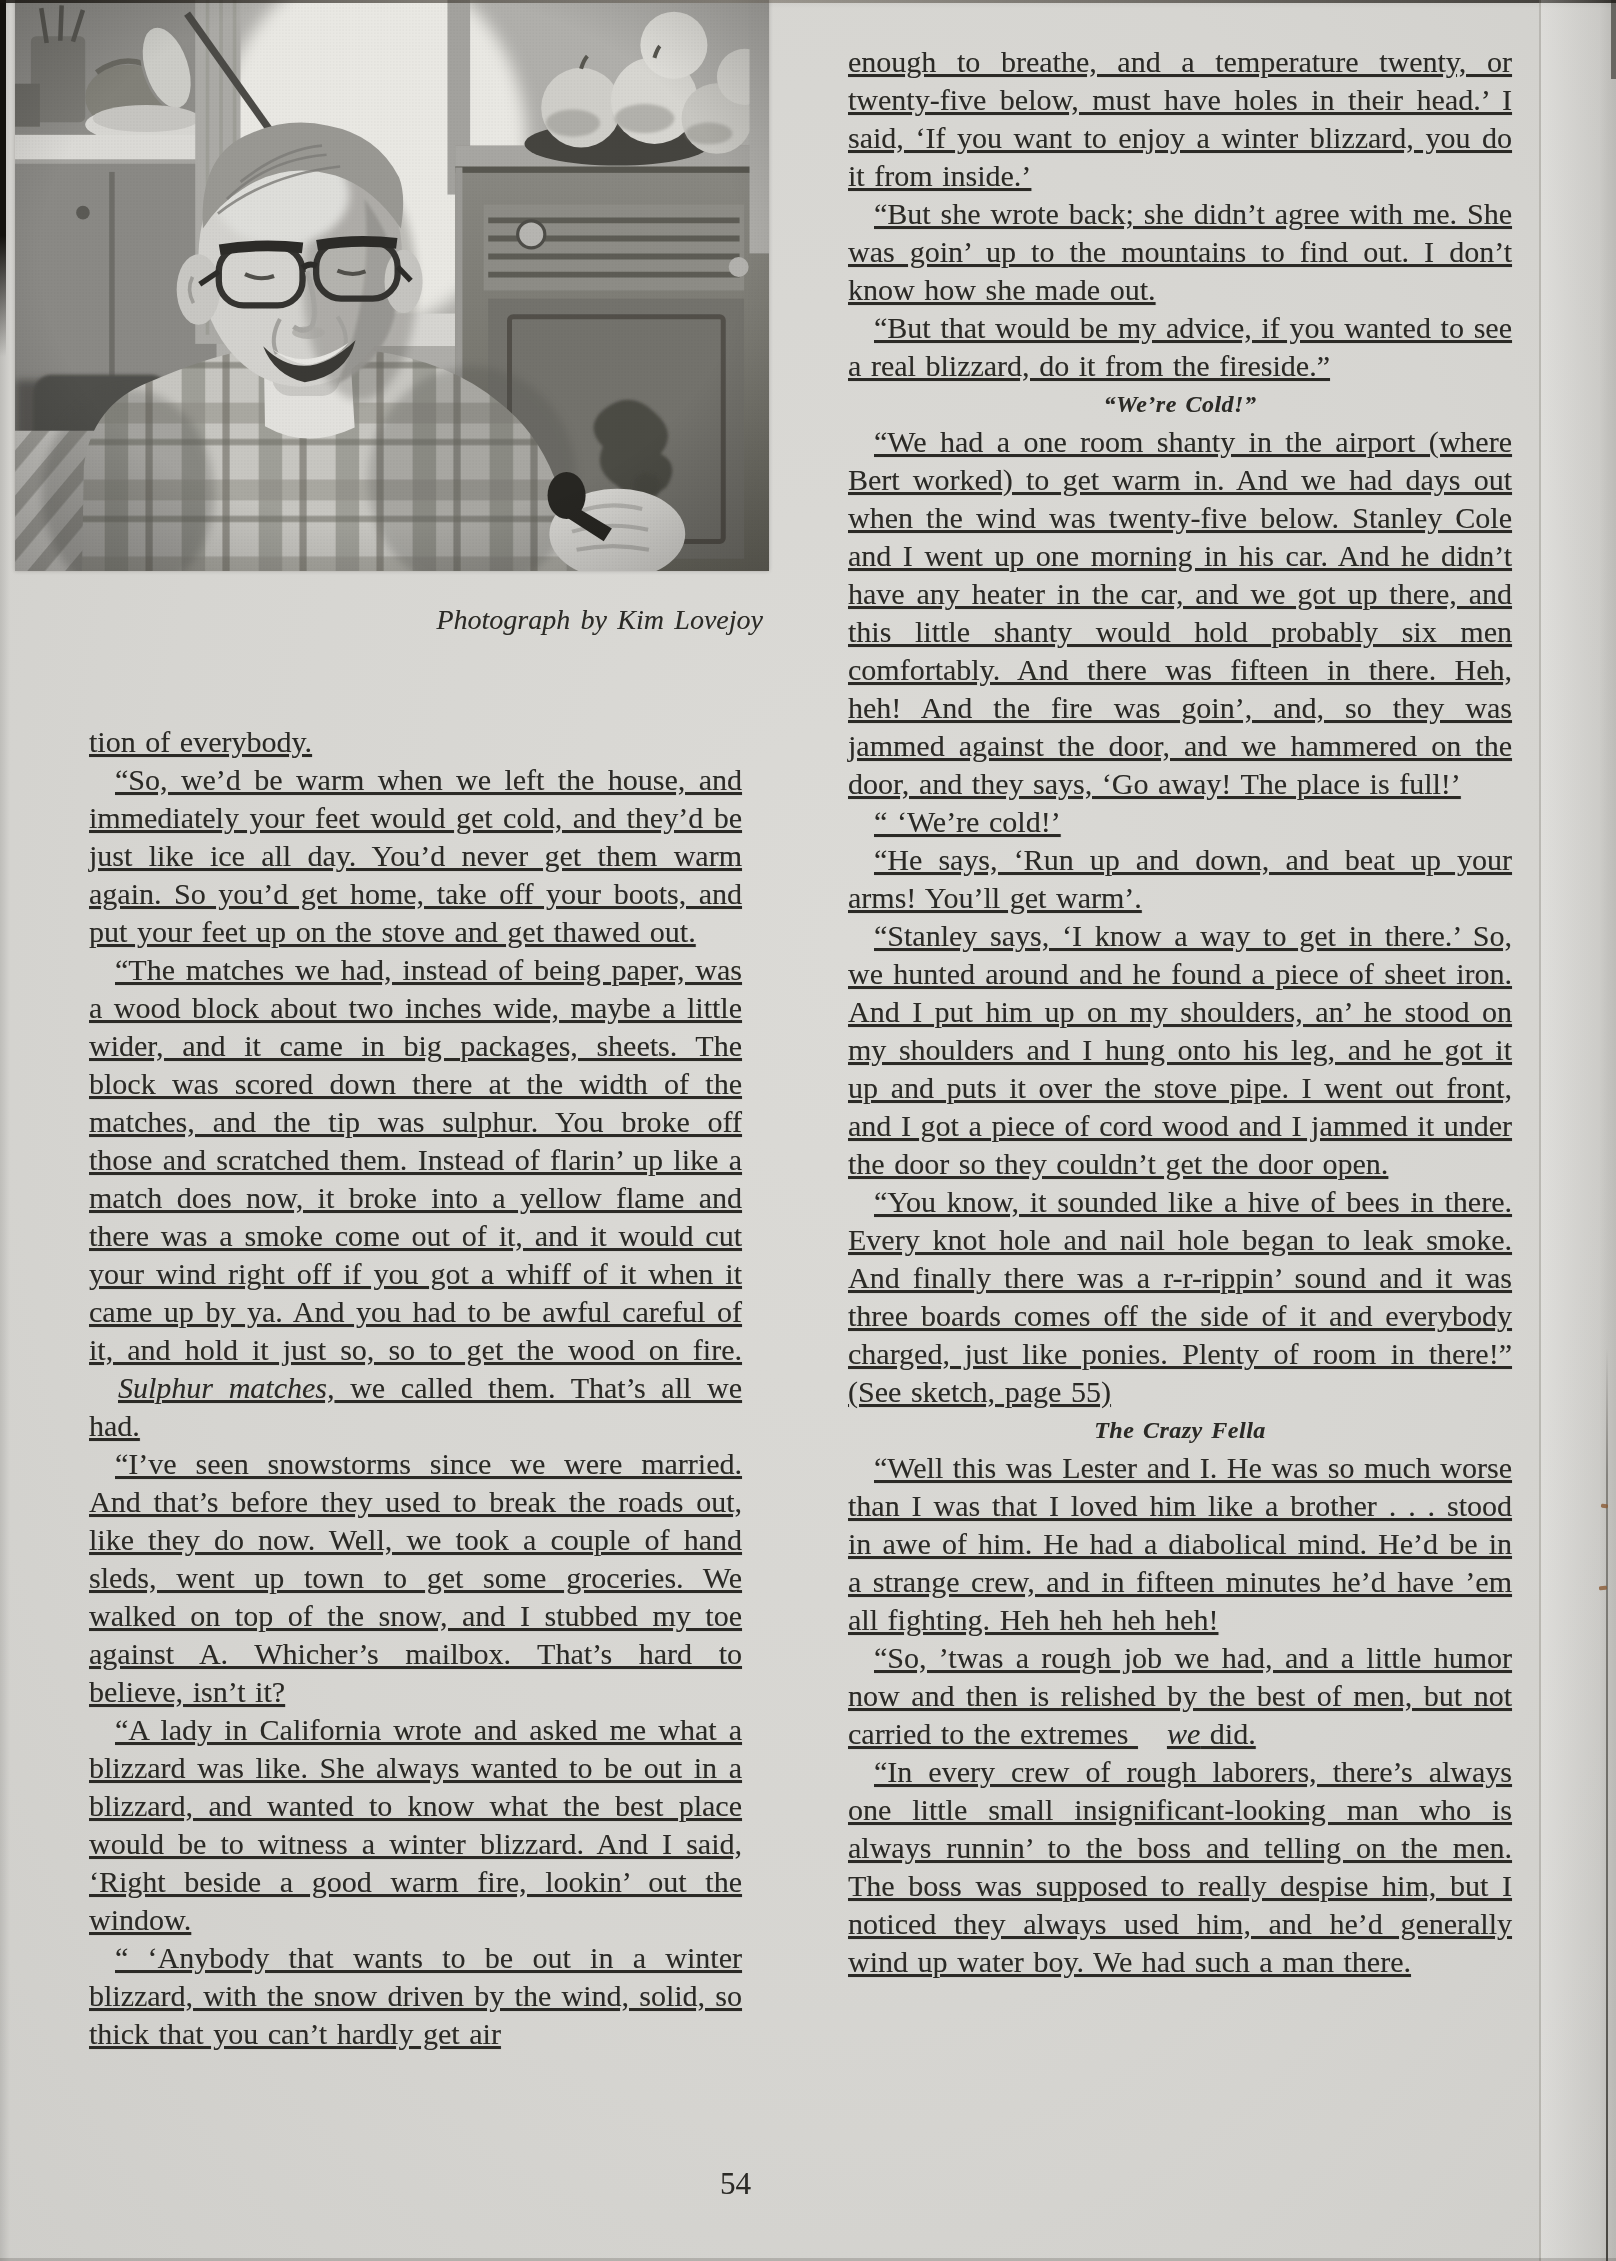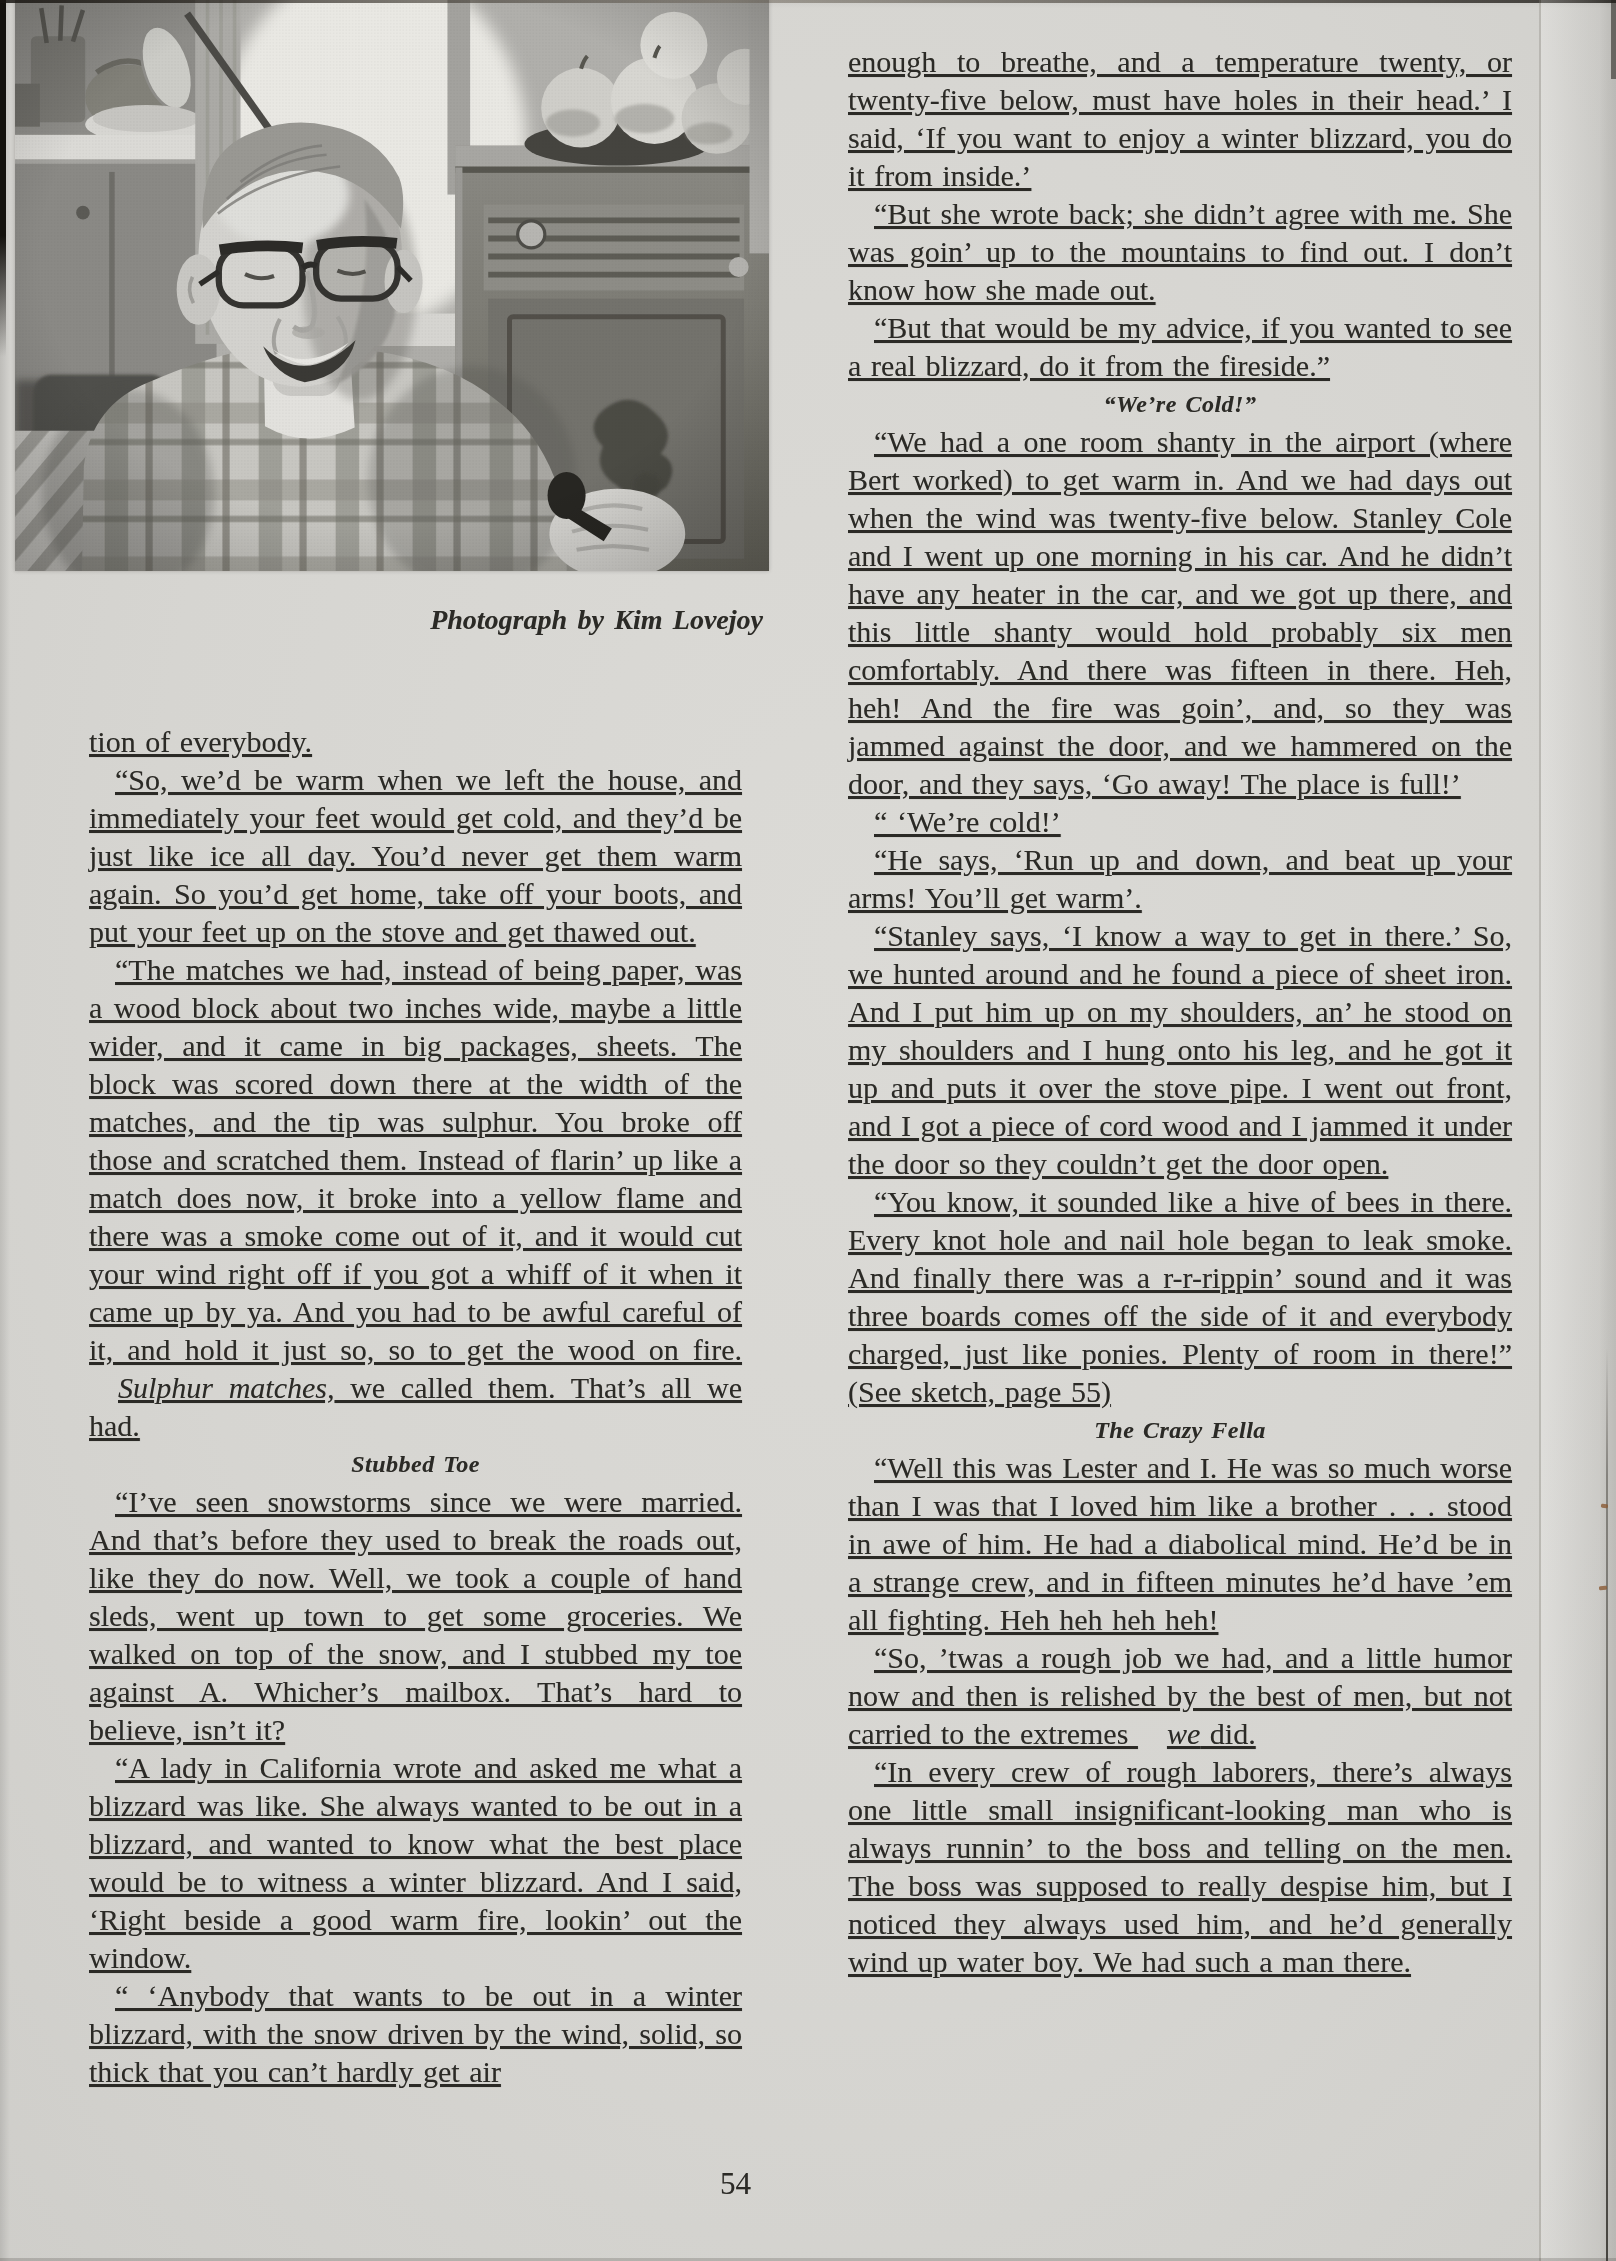--- a/index.html
+++ b/index.html
@@ -38,21 +38,21 @@
   
   .col{position:absolute;font-size:30px;line-height:38px;text-align:justify;word-spacing:0.07em;
        text-shadow:0.2px 0.2px 0.4px rgba(43,42,38,0.30);}
   .col-left{left:89px;top:723px;width:653px;}
   .col-right{left:848px;top:43px;width:664px;}
   p.body{margin:0;text-decoration:underline;}
   p.body.indent{text-indent:26px;}
   h3.subhead{margin:0;font-size:24px;line-height:38px;font-weight:bold;font-style:italic;text-align:center;letter-spacing:0.5px;}
   em{font-style:italic;margin-left:29px;}
   .credit{position:absolute;left:88px;top:604px;width:675px;text-align:right;
-    font-weight:bold;font-style:italic;font-size:28px;line-height:32px;word-spacing:0.12em;
+    font-weight:normal;font-style:italic;font-size:28px;line-height:32px;word-spacing:0.12em;
     text-shadow:0.2px 0.2px 0.4px rgba(43,42,38,0.30);}
   .pageno{position:absolute;left:704px;top:2167px;width:63px;text-align:center;font-size:31px;line-height:34px;
     text-shadow:0.2px 0.2px 0.4px rgba(43,42,38,0.30);}
 </style>
 </head>
 <body>
 
 <div class="page">
 
   <figure class="photo" style="margin:0">
@@ -208,21 +208,20 @@
       <rect width="1665" height="1262" fill="url(#vig)"></rect>
     </svg>
   </figure>
 
   <div class="credit">Photograph by Kim Lovejoy</div>
 
   <div class="col col-left">
       <p class="body">tion of everybody.</p>
       <p class="body indent">“So, we’d be warm when we left the house, and immediately your feet would get cold, and they’d be just like ice all day. You’d never get them warm again. So you’d get home, take off your boots, and put your feet up on the stove and get thawed out.</p>
       <p class="body indent">“The matches we had, instead of being paper, was a wood block about two inches wide, maybe a little wider, and it came in big packages, sheets. The block was scored down there at the width of the matches, and the tip was sulphur. You broke off those and scratched them. Instead of flarin’ up like a match does now, it broke into a yellow flame and there was a smoke come out of it, and it would cut your wind right off if you got a whiff of it when it came up by ya. And you had to be awful careful of it, and hold it just so, so to get the wood on fire. <em>Sulphur matches,</em> we called them. That’s all we had.</p>
-      <h3 class="subhead">Stubbed Toe</h3>
       <p class="body indent">“I’ve seen snowstorms since we were married. And that’s before they used to break the roads out, like they do now. Well, we took a couple of hand sleds, went up town to get some groceries. We walked on top of the snow, and I stubbed my toe against A. Whicher’s mailbox. That’s hard to believe, isn’t it?</p>
       <p class="body indent">“A lady in California wrote and asked me what a blizzard was like. She always wanted to be out in a blizzard, and wanted to know what the best place would be to witness a winter blizzard. And I said, ‘Right beside a good warm fire, lookin’ out the window.</p>
       <p class="body indent">“ ‘Anybody that wants to be out in a winter blizzard, with the snow driven by the wind, solid, so thick that you can’t hardly get air</p>
     </div>
   <div class="col col-right">
       <p class="body">enough to breathe, and a temperature twenty, or twenty-five below, must have holes in their head.’ I said, ‘If you want to enjoy a winter blizzard, you do it from inside.’</p>
       <p class="body indent">“But she wrote back; she didn’t agree with me. She was goin’ up to the mountains to find out. I don’t know how she made out.</p>
       <p class="body indent">“But that would be my advice, if you wanted to see a real blizzard, do it from the fireside.”</p>
       <h3 class="subhead">“We’re Cold!”</h3>
       <p class="body indent">“We had a one room shanty in the airport (where Bert worked) to get warm in. And we had days out when the wind was twenty-five below. Stanley Cole and I went up one morning in his car. And he didn’t have any heater in the car, and we got up there, and this little shanty would hold probably six men comfortably. And there was fifteen in there. Heh, heh! And the fire was goin’, and, so they was jammed against the door, and we hammered on the door, and they says, ‘Go away! The place is full!’</p>

